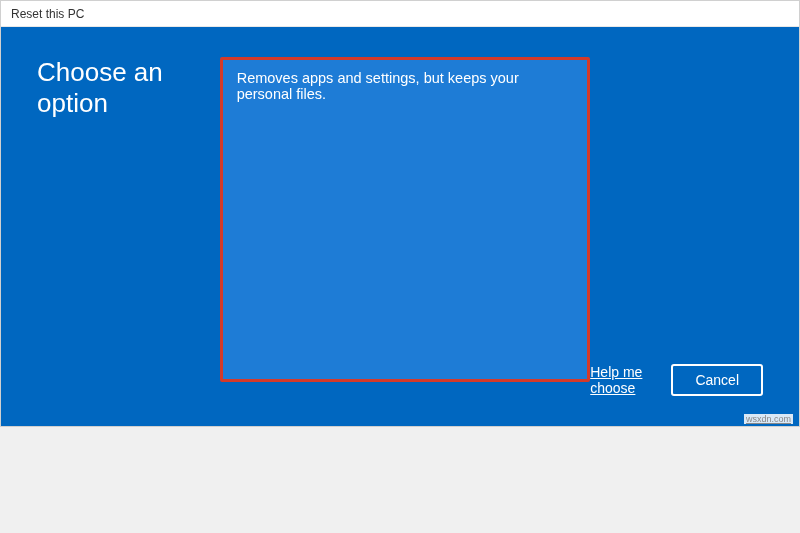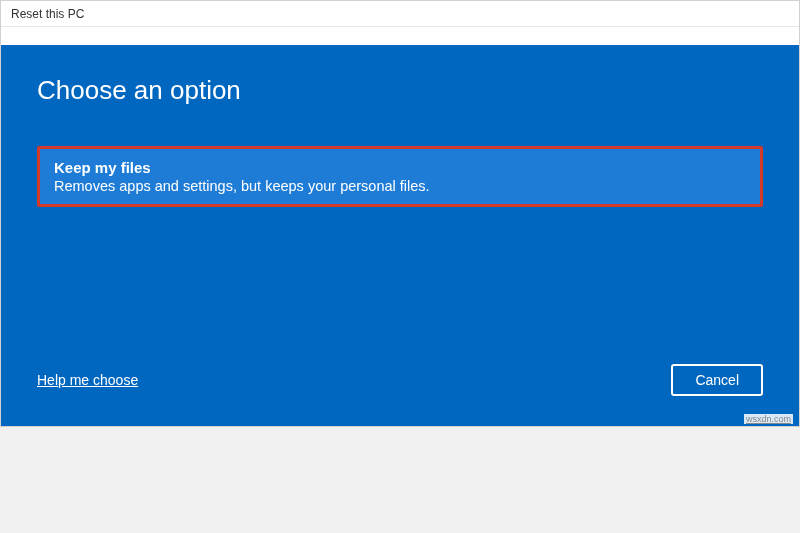--- a/index.html
+++ b/index.html
@@ -30,24 +30,23 @@
       background: #ffffff;
       border-bottom: 1px solid #e8e8e8;
       display: flex;
       align-items: center;
     }
     .content {
       flex: 1;
       background: #0067c0;
       padding: 30px 36px 24px 36px;
       display: flex;
-      flex-direction: column;
+      flex-direction: row;
       color: #ffffff;
       position: relative;
-      margin-top: 18px;
     }
     .heading {
       font-size: 26px;
       font-weight: 400;
       margin-bottom: 40px;
       color: #ffffff;
     }
     .option {
       border: 2px solid #ffffff;
       border-radius: 2px;
@@ -108,21 +107,20 @@
 <body>
 
 <div class="window">
   <div class="titlebar">
     <span>Reset this PC</span>
   </div>
   <div class="content">
     <h1 class="heading">Choose an option</h1>
 
     <div class="option highlighted">
-      <div class="option-title">Keep my files</div>
       <div class="option-desc">Removes apps and settings, but keeps your personal files.</div>
     </div>
 
 
     <div class="footer">
       <a class="help-link">Help me choose</a>
       <button class="cancel-btn">Cancel</button>
     </div>
 
     <div class="watermark">wsxdn.com</div>

